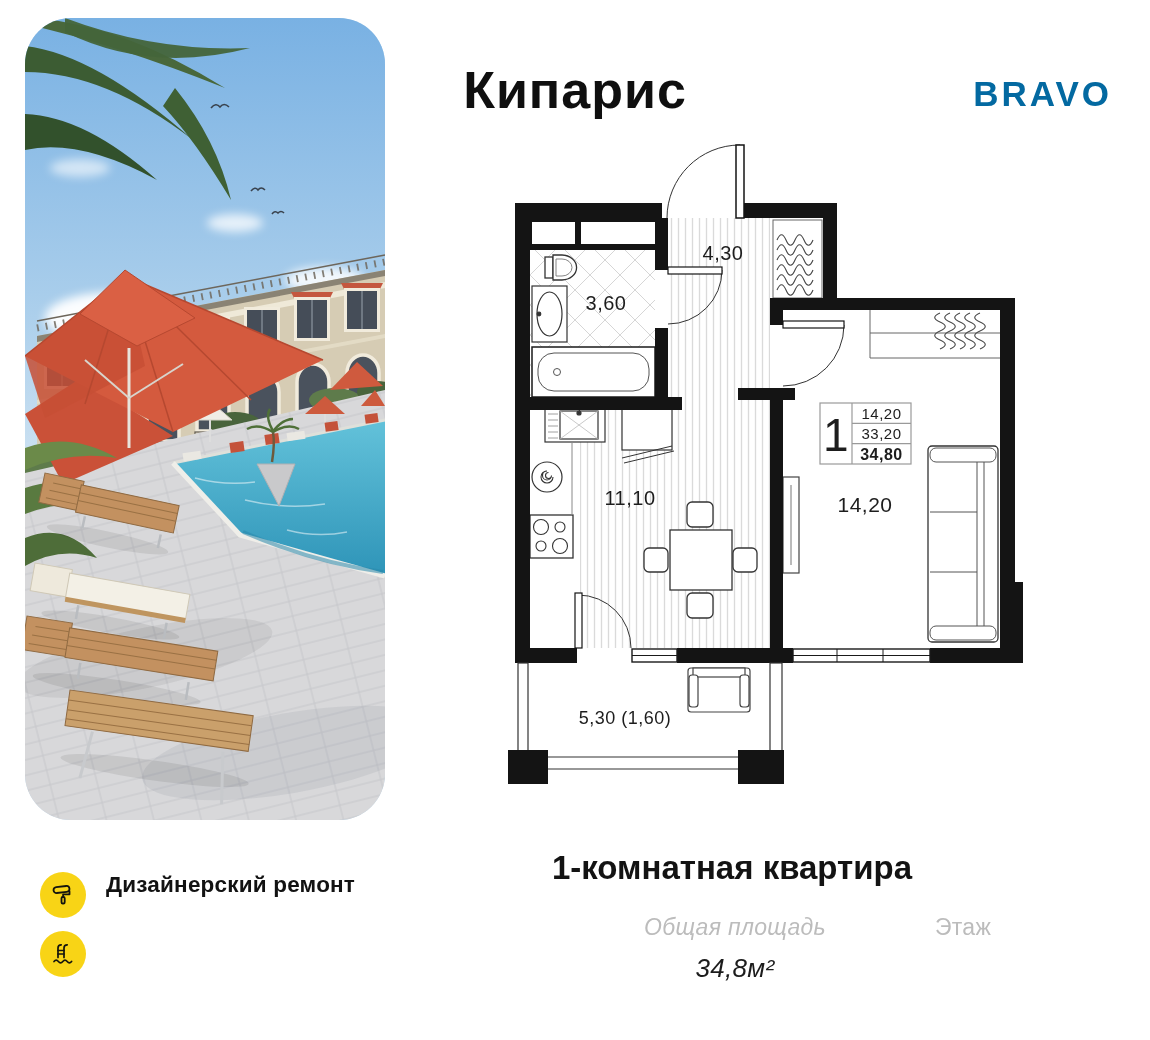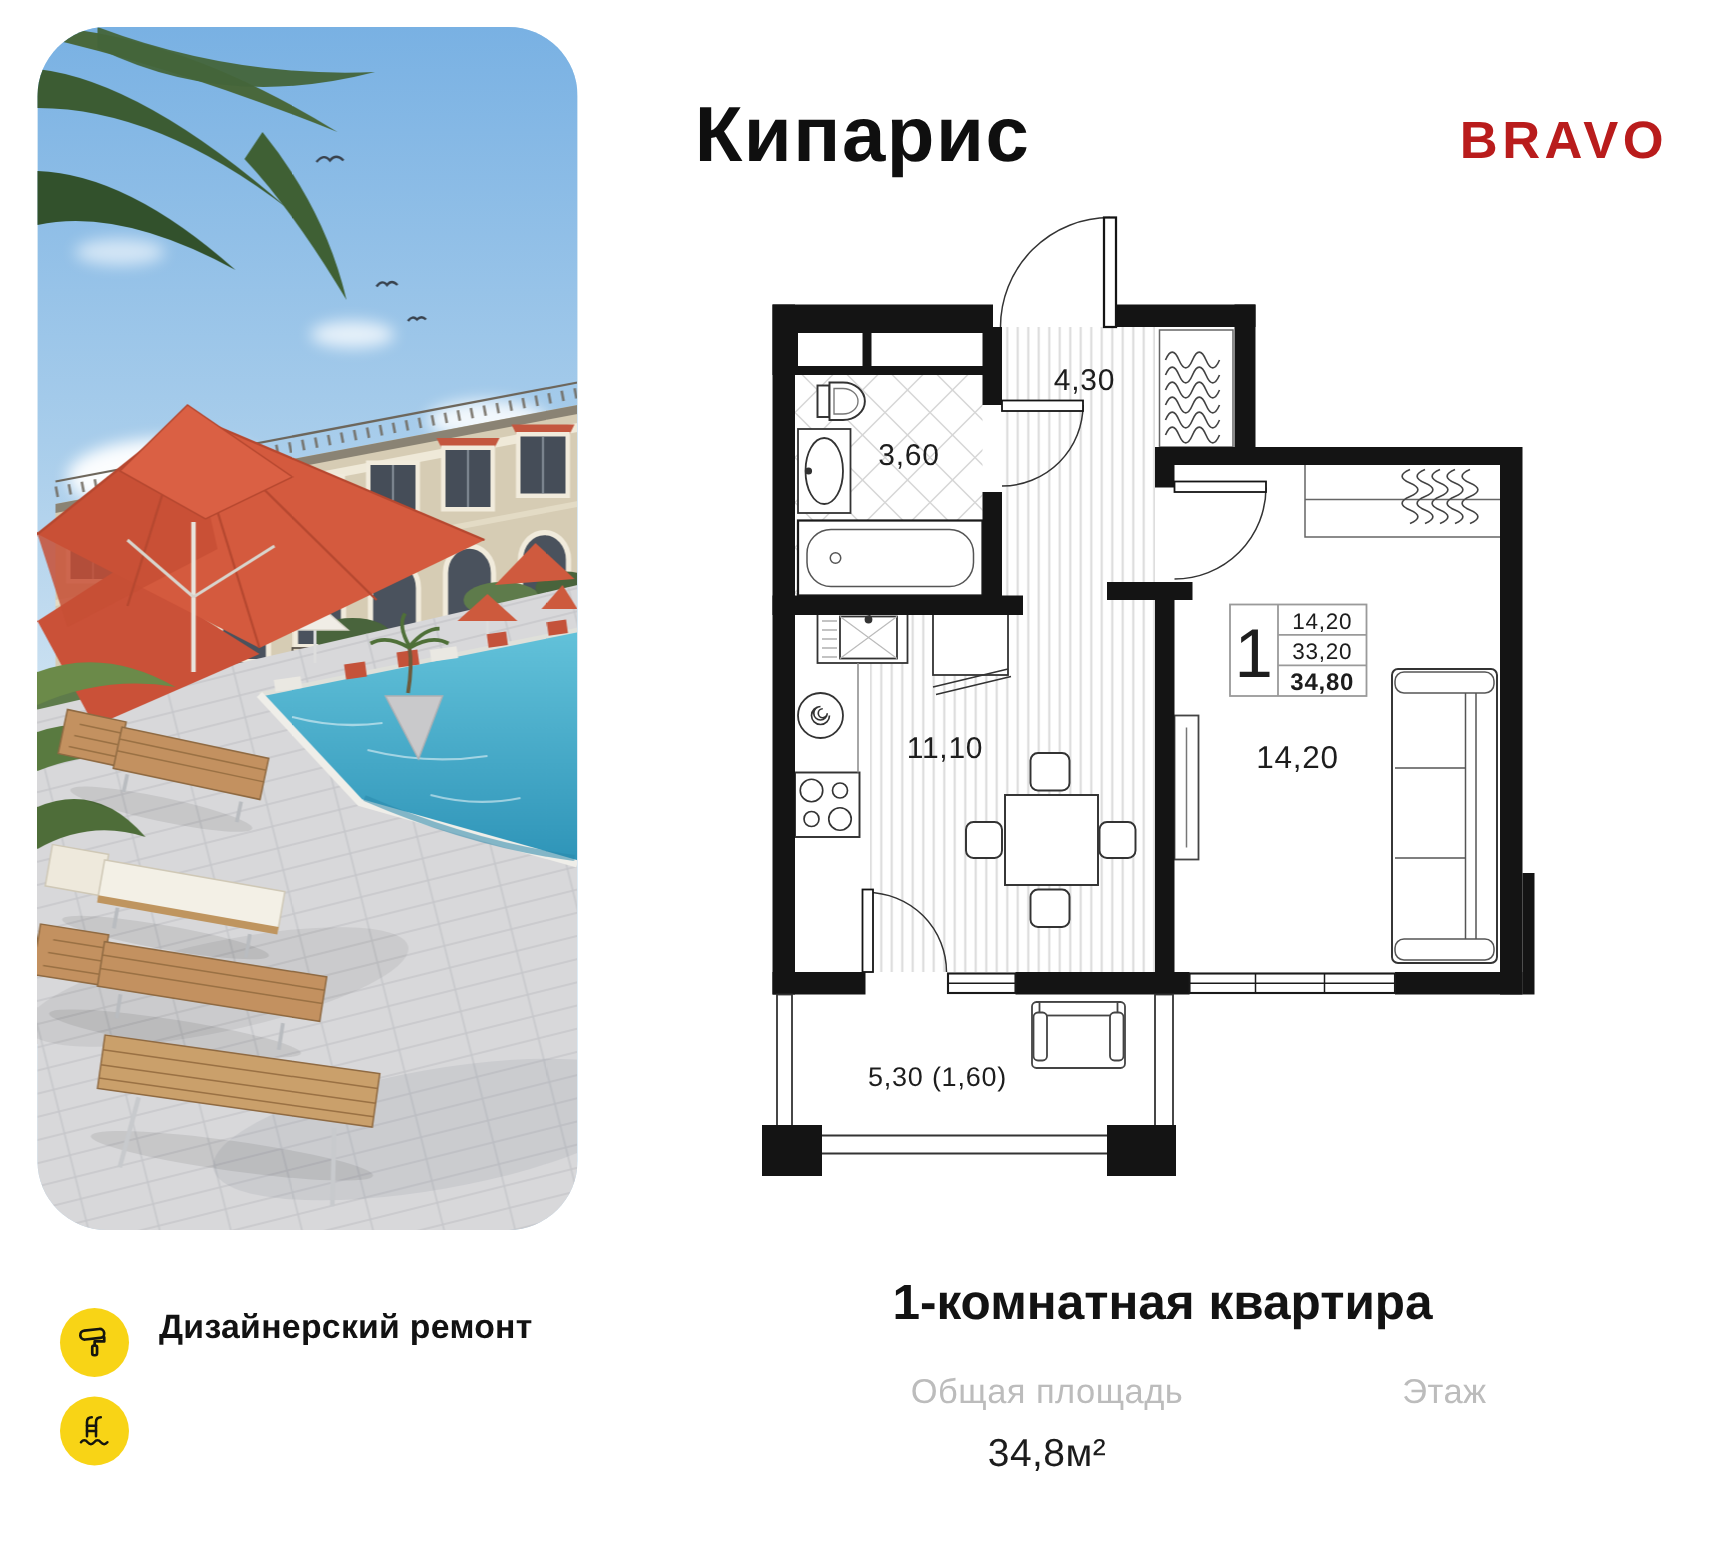--- a/index.html
+++ b/index.html
@@ -4,29 +4,29 @@
 <style>
   html,body{margin:0;padding:0;background:#fff;}
   .page{position:relative;width:1150px;height:1040px;background:#fff;overflow:hidden;
         font-family:"Liberation Sans",sans-serif;color:#141414;}
   .photo-card{position:absolute;left:25px;top:18px;width:360px;height:802px;
               border-radius:46px;overflow:hidden;background:#bcd7ec;}
   .photo-card svg{display:block;}
   .project-title{position:absolute;left:388px;top:60px;width:374px;text-align:center;
                  font-size:52px;font-weight:700;letter-spacing:1px;color:#0f0f0f;}
   .brand{position:absolute;top:74px;right:38px;font-size:35px;font-weight:700;
-         letter-spacing:3px;color:#b91c1c;}
+         letter-spacing:3px;color:#0369a1;}
   .plan{position:absolute;left:500px;top:140px;width:530px;height:660px;}
-  .apt-title{position:absolute;left:505px;top:849px;width:540px;text-align:center;
+  .apt-title{position:absolute;left:462px;top:849px;width:540px;text-align:center;
              font-size:33px;font-weight:700;color:#131313;}
   .stat{position:absolute;text-align:center;top:914px;}
   .stat .label{font-size:23px;color:#bcbcbc;font-weight:400;letter-spacing:.3px;}
   .stat .value{font-size:26px;color:#1c1c1c;margin-top:12px;letter-spacing:.3px;}
   .stat1{left:440px;width:170px;}
-  .stat2{left:588px;width:220px;}
+  .stat2{left:625px;width:220px;font-style:italic;}
   .stat3{left:850px;width:226px;}
   .features{position:absolute;left:40px;top:872px;}
   .feature{display:flex;margin-bottom:13px;height:46px;}
   .feature-icon{width:46px;height:46px;border-radius:50%;background:#F8D416;flex:0 0 46px;
                 display:flex;align-items:center;justify-content:center;}
   .feature-label{font-size:22.5px;font-weight:700;color:#121212;margin-left:20px;letter-spacing:.2px;}
   .plan text{fill:#1d1d1d;letter-spacing:.5px;}
 </style>
 </head>
 <body>

